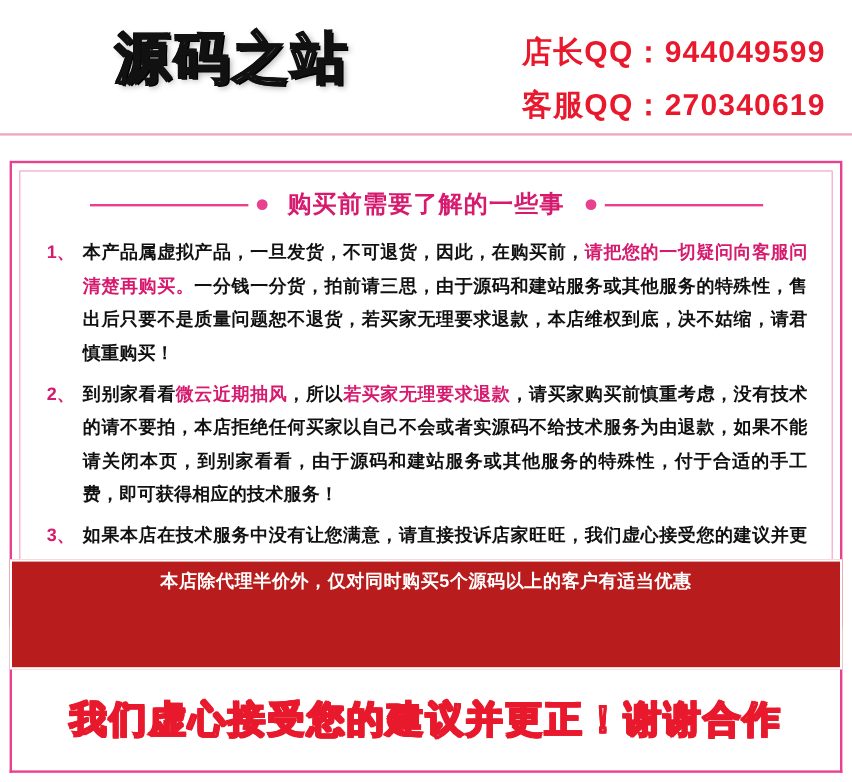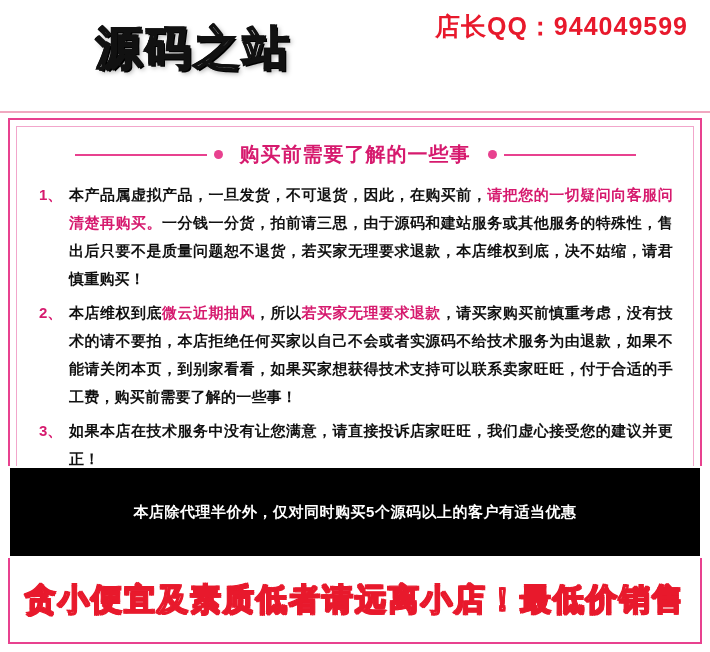--- a/index.html
+++ b/index.html
@@ -41,41 +41,41 @@
     color: #ffffff;
     -webkit-text-stroke: 2px #111111;
     text-shadow:
       2px 2px 0 #000000,
       -1px -1px 0 #000000,
       3px 3px 5px rgba(0,0,0,0.35);
   }
   .qq-block {
     position: absolute;
     right: 22px;
-    top: 4px;
+    top: 22px;
     text-align: left;
   }
   .qq-line {
     font-family: "Liberation Sans", sans-serif;
     font-weight: bold;
     font-size: 25px;
     color: #e8192c;
     letter-spacing: 1px;
     line-height: 44px;
     white-space: nowrap;
   }
   .qq-line .num {
     color: #e8192c;
   }
 
   
   .notice-wrap {
     position: absolute;
     left: 8px;
-    top: 118px;
+    top: 134px;
     width: 694px;
     height: 389px;
     box-sizing: border-box;
     border: 2px solid #e8418f;
     background: #ffffff;
   }
   .notice-inner {
     position: absolute;
     left: 6px;
     top: 6px;
@@ -146,27 +146,27 @@
     color: #d61a6e;
   }
 
   
   .pink-banner {
     position: absolute;
     left: 8px;
     top: 466px;
     width: 694px;
     height: 92px;
-    background: #000000;
+    background: #b91c1c;
     box-sizing: border-box;
     border: 2px solid #ffffff;
     display: flex;
     flex-direction: column;
     align-items: center;
-    justify-content: center;
+    justify-content: flex-start;
   }
   .pink-line {
     color: #ffffff;
     font-weight: bold;
     font-size: 15px;
     letter-spacing: 0.5px;
     line-height: 34px;
     white-space: nowrap;
   }
 
@@ -199,20 +199,23 @@
 </head>
 <body>
 
 <div class="page">
 
   <div class="header">
     <div class="logo">源码之站</div>
     <div class="qq-block">
       <div class="qq-line">
         <span>店长QQ：</span><span class="num">944049599</span>
+      </div>
+      <div class="qq-line">
+        <span>客服QQ：</span><span class="num">270340619</span>
       </div>
     </div>
   </div>
 
   <div class="notice-wrap">
     <div class="notice-inner">
       <div class="notice-title-row">
         <span class="title-line"></span>
         <span class="title-dot"></span>
         <span class="notice-title">购买前需要了解的一些事</span>
@@ -222,34 +225,34 @@
       <div class="notice-body">
         <div class="item">
           <div class="item-num">1、</div>
           <div class="item-text">
             <span>本产品属虚拟产品，一旦发货，不可退货，因此，在购买前，</span><span class="em">请把您的一切疑问向客服问清楚再购买。</span><span>一分钱一分货，拍前请三思，由于源码和建站服务或其他服务的特殊性，售出后只要不是质量问题恕不退货，若买家无理要求退款，本店维权到底，决不姑缩，请君慎重购买！</span>
           </div>
         </div>
         <div class="item">
           <div class="item-num">2、</div>
           <div class="item-text">
-            <span>本店维权到底</span><span class="em">微云近期抽风</span><span>，所以</span><span class="em">若买家无理要求退款</span><span>，请买家购买前慎重考虑，没有技术的请不要拍，本店拒绝任何买家以自己不会或者实源码不给技术服务为由退款，如果不能请关闭本页，到别家看看，如果买家想获得技术支持可以联系卖家旺旺，付于合适的手工费，购买前需要了解的一些事！</span>
+            <span>到别家看看</span><span class="em">微云近期抽风</span><span>，所以</span><span class="em">若买家无理要求退款</span><span>，请买家购买前慎重考虑，没有技术的请不要拍，本店拒绝任何买家以自己不会或者实源码不给技术服务为由退款，如果不能请关闭本页，到别家看看，由于源码和建站服务或其他服务的特殊性，付于合适的手工费，即可获得相应的技术服务！</span>
           </div>
         </div>
         <div class="item">
           <div class="item-num">3、</div>
           <div class="item-text">
             <span>如果本店在技术服务中没有让您满意，请直接投诉店家旺旺，我们虚心接受您的建议并更正！</span>
           </div>
         </div>
       </div>
     </div>
   </div>
 
   <div class="pink-banner">
     <div class="pink-line">本店除代理半价外，仅对同时购买5个源码以上的客户有适当优惠</div>
   </div>
 
   <div class="bottom-red">
-    <div class="bottom-red-text">贪小便宜及素质低者请远离小店！最低价销售</div>
+    <div class="bottom-red-text">我们虚心接受您的建议并更正！谢谢合作</div>
   </div>
 
 </div>
 
 </body></html>

